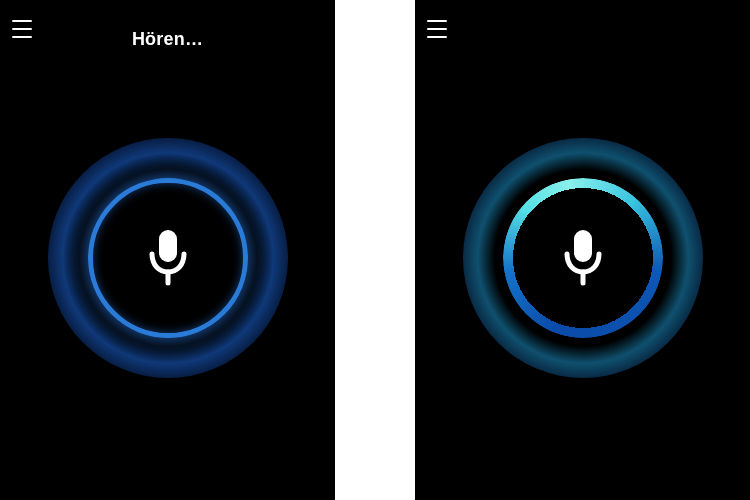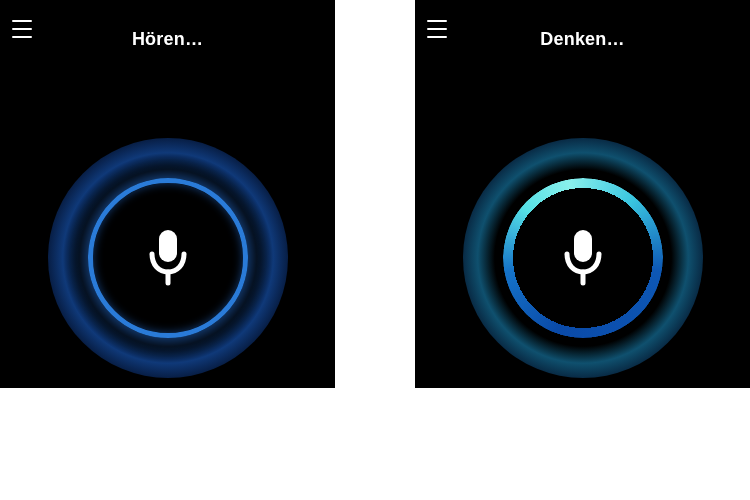--- a/index.html
+++ b/index.html
@@ -4,21 +4,21 @@
 <style>
   * { margin: 0; padding: 0; box-sizing: border-box; }
   html, body { width: 750px; height: 500px; overflow: hidden; }
   body {
     display: flex;
     font-family: -apple-system, "Helvetica Neue", Arial, sans-serif;
     background: #ffffff;
   }
   .screen {
     width: 335px;
-    height: 388px;
+    height: 500px;
     background: #000000;
     position: relative;
     overflow: hidden;
   }
   .gap {
     width: 80px;
     height: 500px;
     background: #ffffff;
   }
   .header {
@@ -156,21 +156,20 @@
 
 <div class="gap"></div>
 
 <div class="screen">
   <div class="header">
     <div class="menu-btn">
       <span></span>
         <span></span>
         <span></span>
     </div>
-    <div class="title">Denken…</div>
   </div>
   <div class="orb-wrap">
     <div class="glow glow-thinking"></div>
     <div class="ring ring-thinking"></div>
     <div class="mic">
       <svg width="44" height="60" viewBox="0 0 44 60" fill="none">
         <rect x="13" y="2" width="18" height="32" rx="9" fill="#ffffff"></rect>
         <path d="M6 26 C6 37 13 44 22 44 C31 44 38 37 38 26" stroke="#ffffff" stroke-width="5" stroke-linecap="round" fill="none"></path>
         <line x1="22" y1="44" x2="22" y2="55" stroke="#ffffff" stroke-width="5" stroke-linecap="round"></line>
       </svg>

